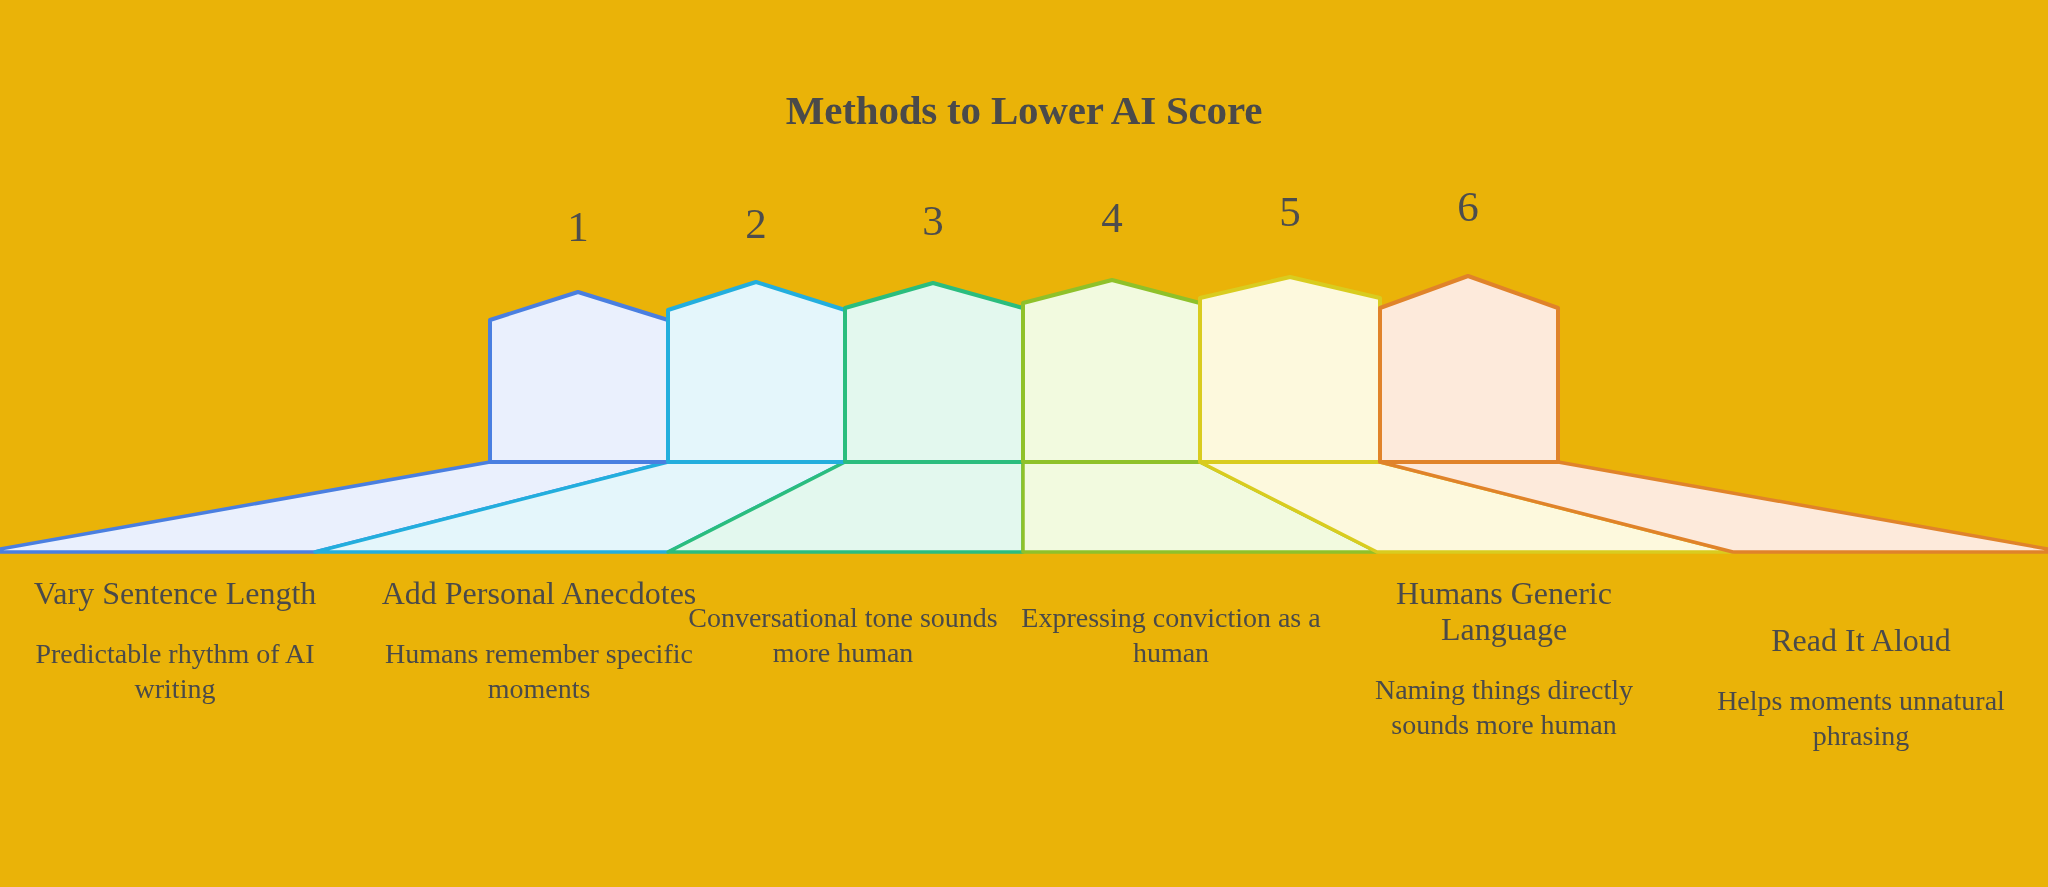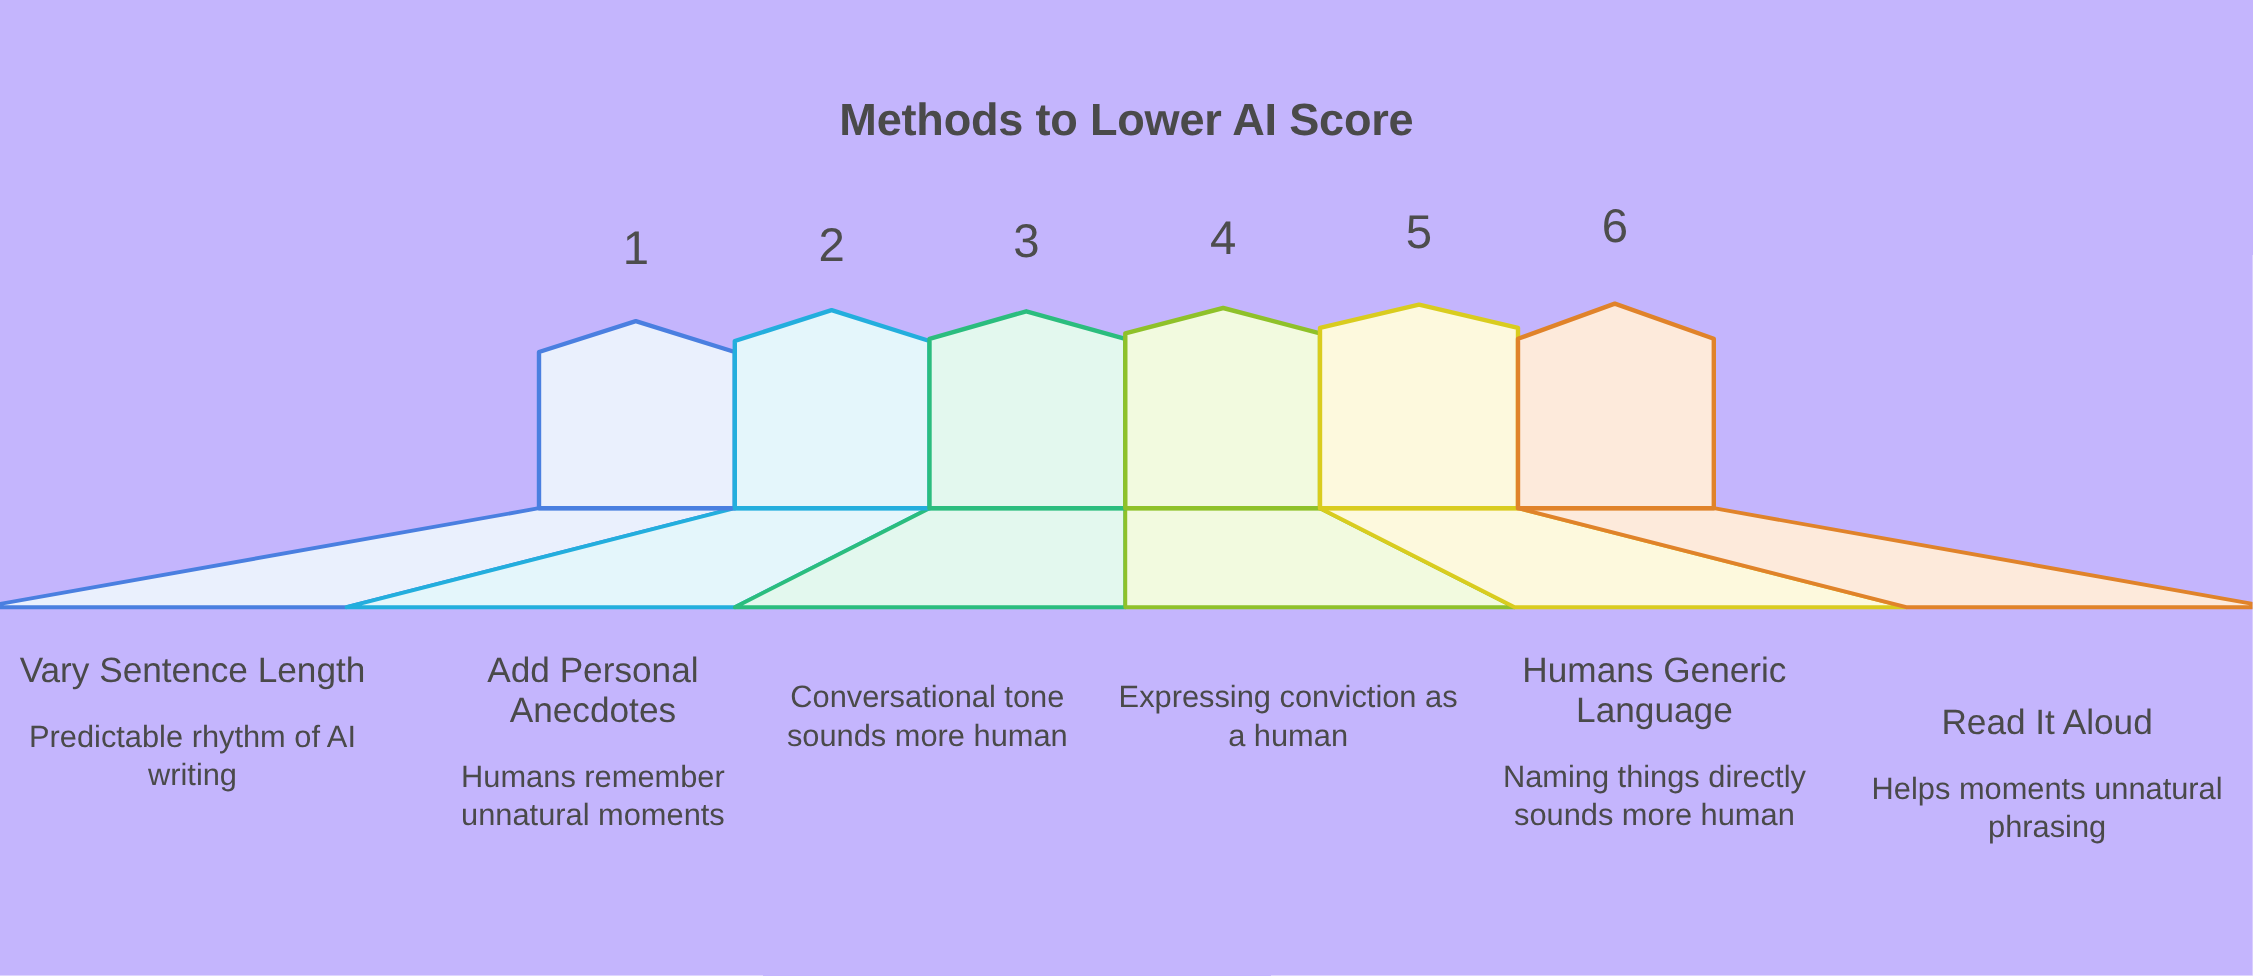--- a/index.html
+++ b/index.html
@@ -9,22 +9,23 @@
     background: #ffffff;
   }
   body {
     font-family: "Liberation Sans", sans-serif;
     -webkit-font-smoothing: antialiased;
   }
   #stage {
     position: relative;
     width: 2048px;
     height: 887px;
-    background: #c4b5fd;
+    background: #eab308;
     overflow: hidden;
+    font-family: Liberation Serif, serif;
   }
 
   
   #chart-title {
     position: absolute;
     top: 86px;
     left: 0;
     width: 2048px;
     text-align: center;
     font-size: 41px;
@@ -51,21 +52,21 @@
     font-weight: normal;
     color: #4d4d4d;
     text-align: center;
     width: 120px;
     line-height: 1;
   }
 
   
   #labels {
     position: absolute;
-    top: 592px;
+    top: 576px;
     left: 0;
     width: 2048px;
     height: 279px;
   }
   .label-col {
     position: absolute;
     top: 0;
     text-align: center;
   }
   .label-title {
@@ -120,21 +121,21 @@
 
   <div id="labels">
 
     <div class="label-col" style="left:10px; width:330px;">
       <div class="label-title">Vary Sentence Length</div>
       <div class="label-desc">Predictable rhythm of AI writing</div>
     </div>
 
     <div class="label-col" style="left:374px; width:330px;">
       <div class="label-title">Add Personal Anecdotes</div>
-      <div class="label-desc">Humans remember unnatural moments</div>
+      <div class="label-desc">Humans remember specific moments</div>
     </div>
 
     <div class="label-col" style="left:678px; width:330px;">
       <div class="label-desc">Conversational tone sounds more human</div>
     </div>
 
     <div class="label-col" style="left:1006px; width:330px;">
       <div class="label-desc">Expressing conviction as a human</div>
     </div>
 

